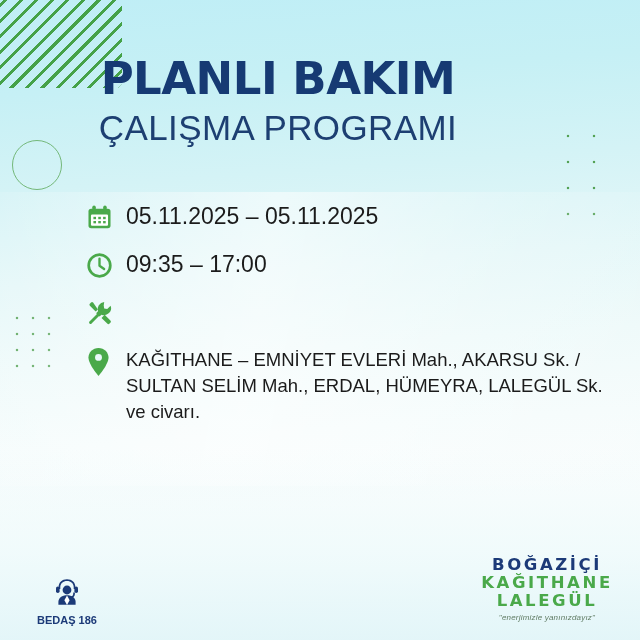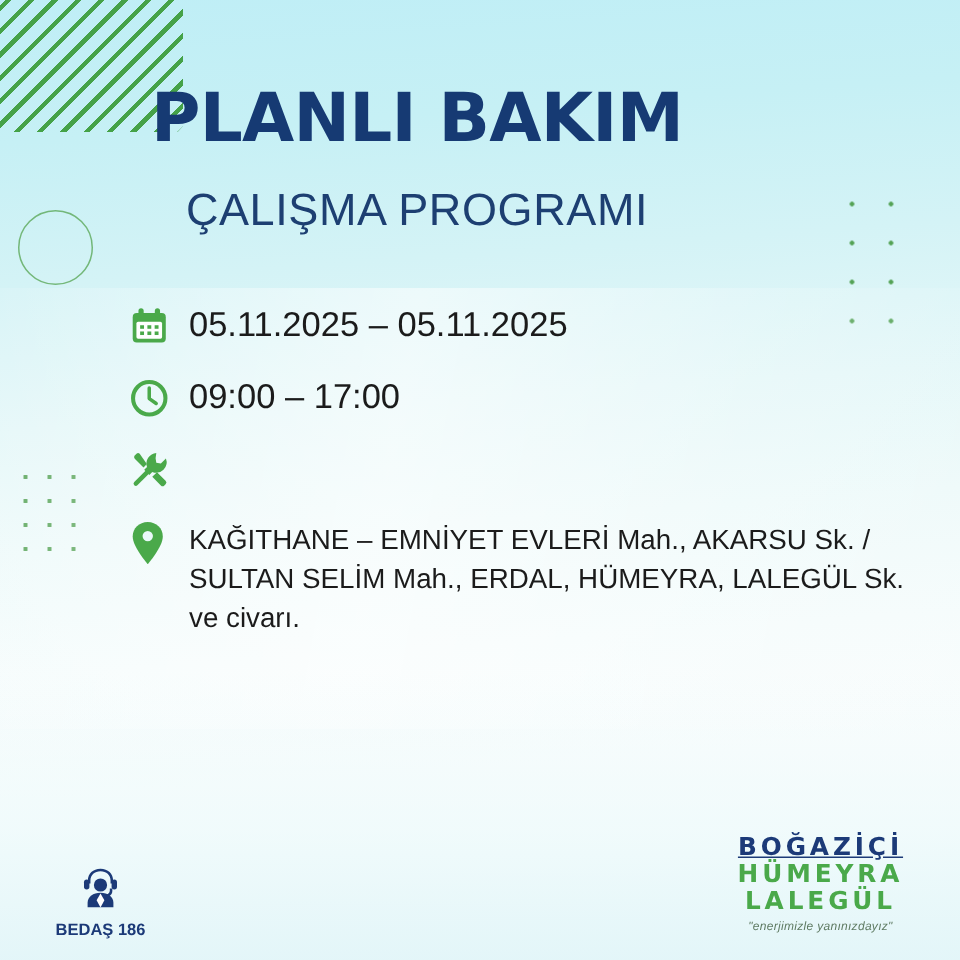--- a/index.html
+++ b/index.html
@@ -113,24 +113,24 @@
   .title-main {
     font-family: "DejaVu Sans", sans-serif;
     font-weight: 700;
     font-size: 45px;
     letter-spacing: -0.5px;
     color: #163a73;
     line-height: 1.0;
     white-space: nowrap;
   }
   .title-sub {
-    margin-top: 25px;
+    margin-top: 9px;
     font-family: "Liberation Sans", sans-serif;
     font-weight: 400;
-    font-size: 30px;
+    font-size: 35px;
     letter-spacing: 0.4px;
     color: #1d3f72;
     line-height: 1.0;
     white-space: nowrap;
   }
 
   
   .details {
     position: absolute;
     left: 86px;
@@ -199,21 +199,21 @@
     text-align: center;
     width: 150px;
   }
   .brand .l1, .brand .l2, .brand .l3 {
     font-family: "DejaVu Sans", sans-serif;
     font-weight: 700;
     font-size: 16.5px;
     letter-spacing: 2.6px;
     line-height: 18px;
   }
-  .brand .l1 { color: #1c3a78; text-decoration: underline; }
+  .brand .l1 { color: #1c3a78; }
   .brand .l2 { color: #4aa94a; }
   .brand .l3 { color: #4aa94a; }
   .brand .tag {
     margin-top: 3px;
     font-family: "Liberation Sans", sans-serif;
     font-style: italic;
     font-size: 8px;
     letter-spacing: 0.2px;
     color: #5f7b63;
   }
@@ -259,21 +259,21 @@
       <span class="txt">05.11.2025 – 05.11.2025</span>
     </div>
 
     <div class="row" id="row-time">
       <span class="ico">
         <svg width="27" height="27" viewBox="0 0 24 24">
           <circle cx="12" cy="12" r="9.6" fill="none" stroke="#4aa94a" stroke-width="2.4"></circle>
           <path d="M12 5.9 L12 12.2 L16.1 15.1" fill="none" stroke="#4aa94a" stroke-width="2.1" stroke-linecap="round" stroke-linejoin="round"></path>
         </svg>
       </span>
-      <span class="txt">09:00 – 17:00</span>
+      <span class="txt">09:35 – 17:00</span>
     </div>
 
     <div class="row" id="row-work">
       <span class="ico">
         <svg width="28" height="28" viewBox="0 0 24 24">
           <g fill="#4aa94a">
             <path d="M3.0 19.2 L12.6 9.6 L14.4 11.4 L4.8 21.0 A1.3 1.3 0 0 1 3.0 21.0 L3.0 21.0 A1.3 1.3 0 0 1 3.0 19.2 Z"></path>
             <path d="M15.6 2.6 a6.0 6.0 0 0 0 -5.3 8.0 l-1.6 1.6 2.9 2.9 1.7 -1.7 a6.0 6.0 0 0 0 7.8 -7.7 l-2.9 2.9 -2.6 -0.4 -0.4 -2.6 z"></path>
             <path d="M6.1 3.0 a1.3 1.3 0 0 0 -1.8 0 l-1.0 1.0 a1.3 1.3 0 0 0 0 1.8 l5.0 5.0 1.9 -1.9 z"></path>
             <path d="M16.0 13.5 l4.9 4.9 a1.4 1.4 0 0 1 0 2.0 l-0.7 0.7 a1.4 1.4 0 0 1 -2.0 0 l-4.9 -4.9 z"></path>
@@ -312,18 +312,18 @@
       </span>
       <span class="flab">BEDAŞ 186</span>
     </div>
 
 
 
   </div>
 
   <div class="brand">
     <div class="l1">BOĞAZİÇİ</div>
-    <div class="l2">HÜMEYRA</div>
+    <div class="l2">KAĞITHANE</div>
     <div class="l3">LALEGÜL</div>
     <div class="tag">"enerjimizle yanınızdayız"</div>
   </div>
 
 </div>
 
 </body></html>

